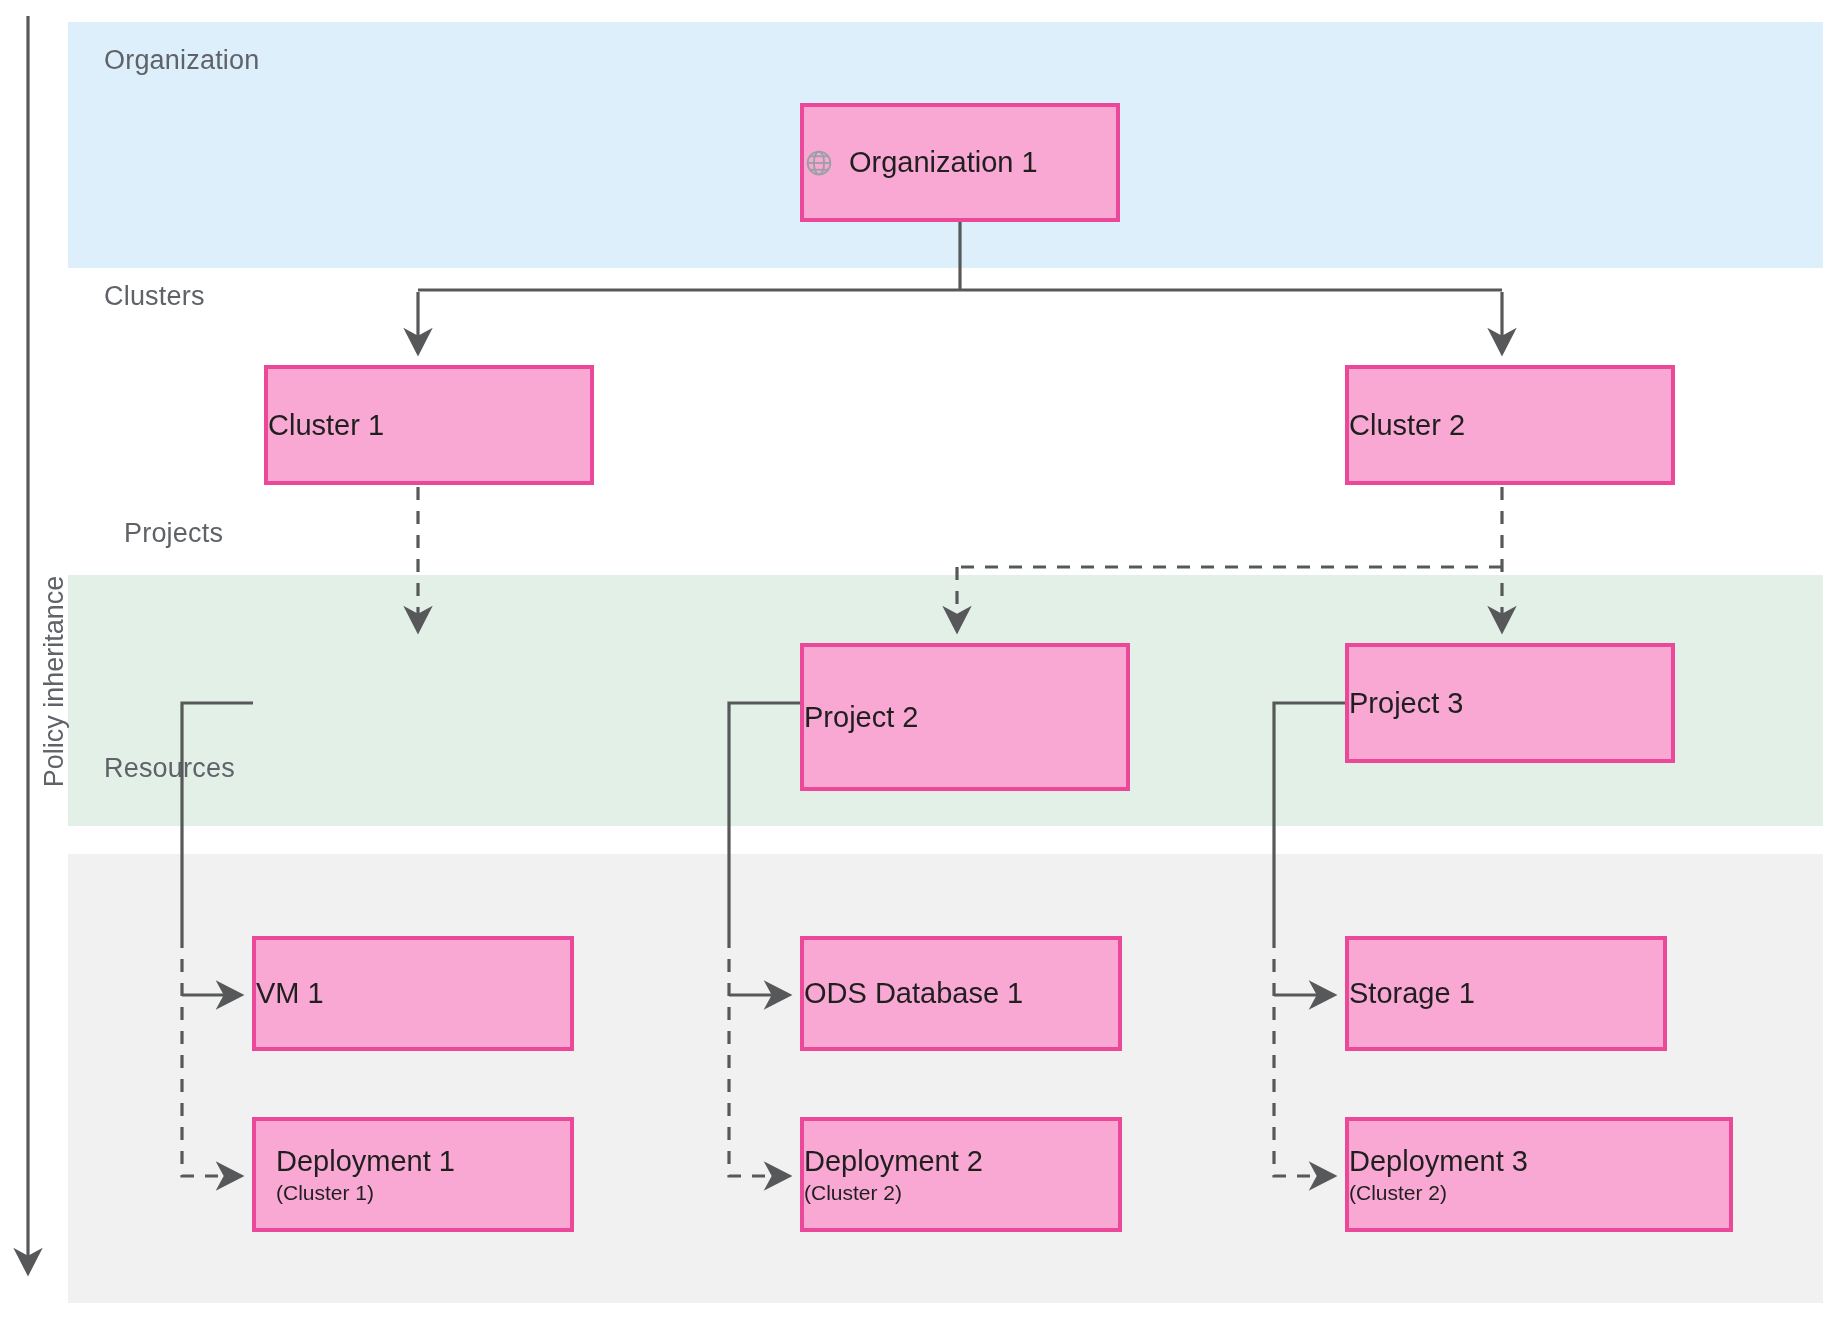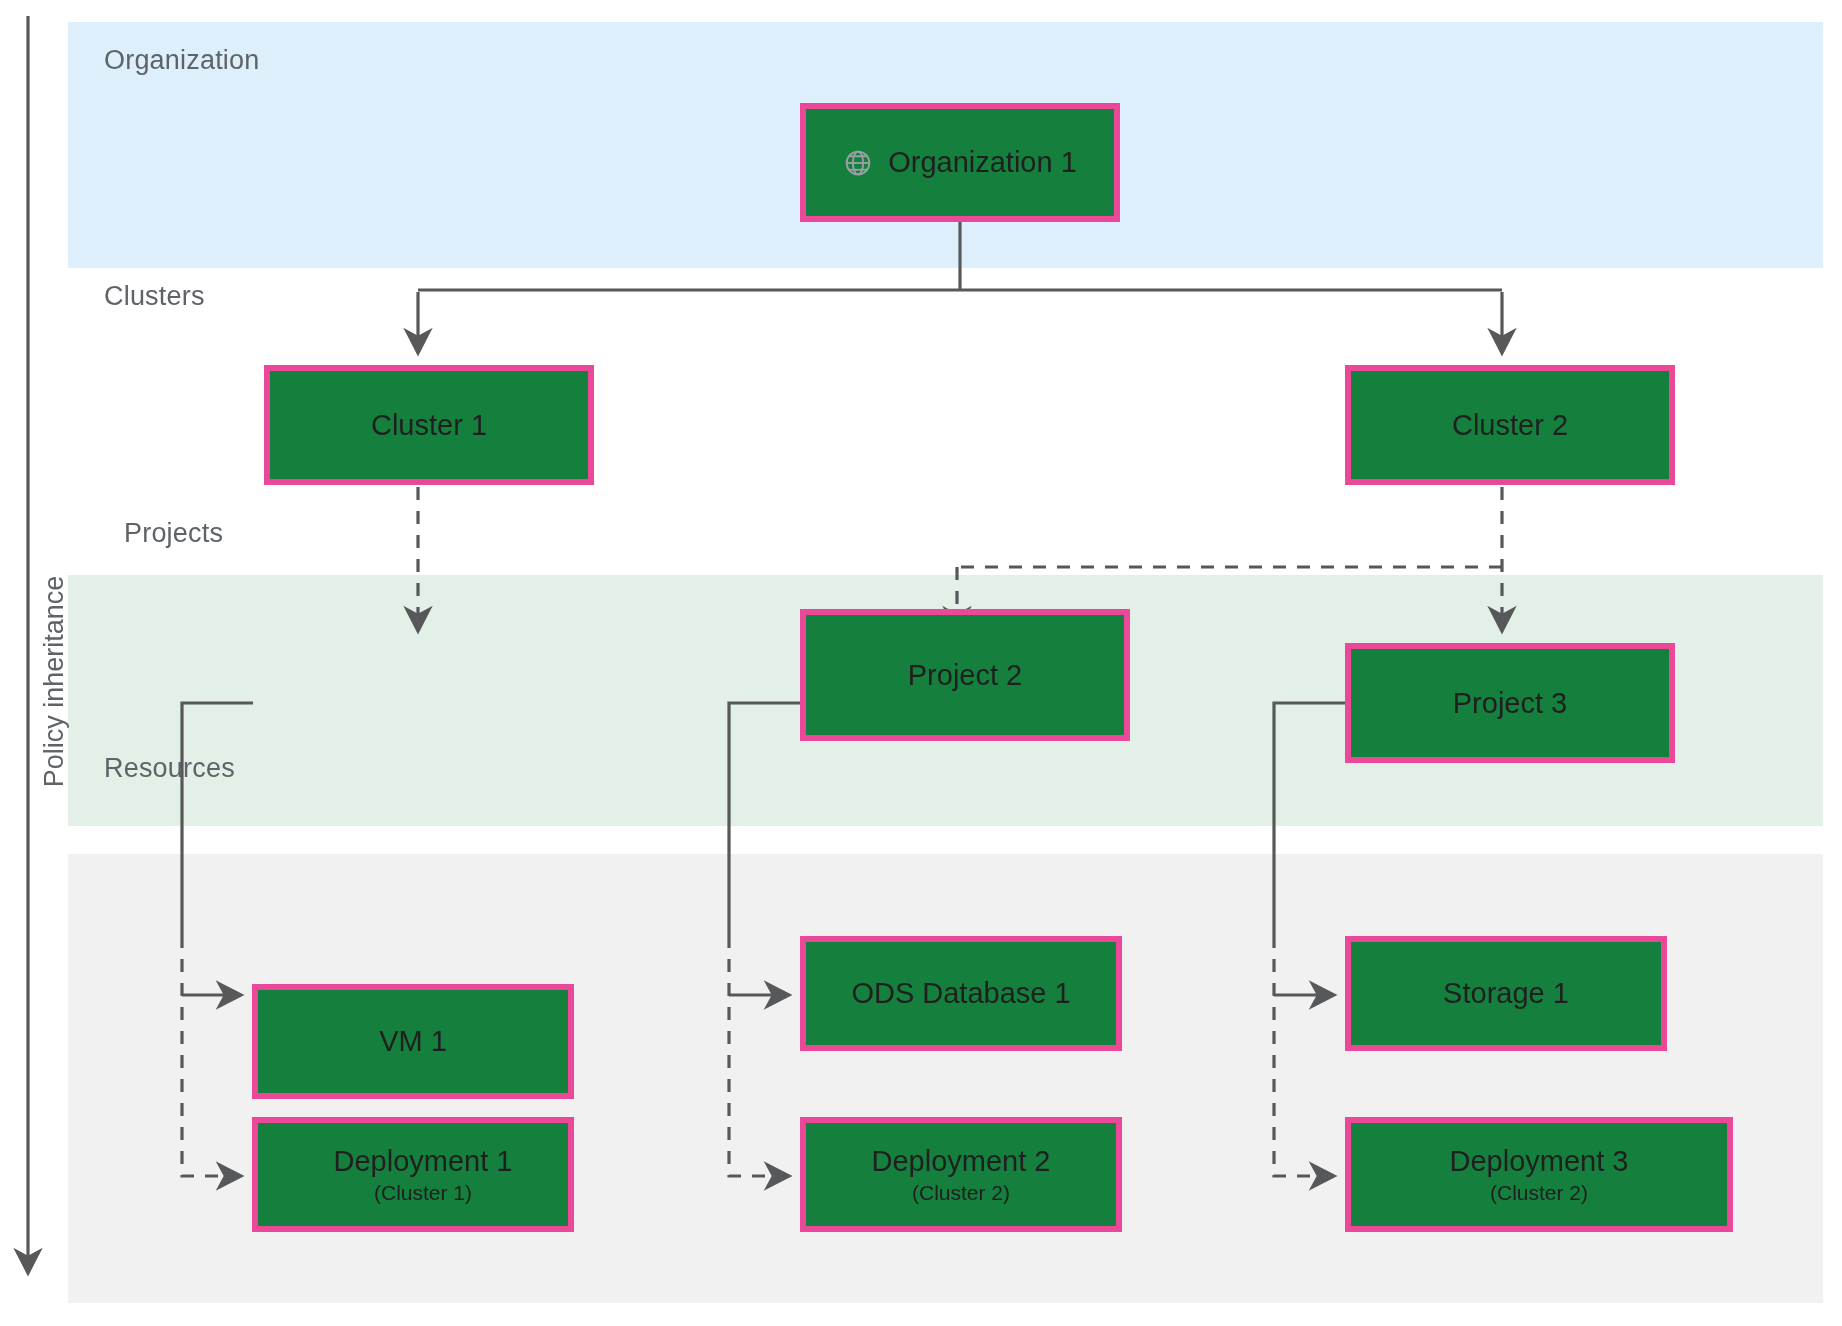--- a/index.html
+++ b/index.html
@@ -14,33 +14,33 @@
   #band-resources {left:68px;  top:854px;  width:1755px; height:449px;}
 
   
   .band-label{position:absolute;color:#5f6368;font-size:27px;letter-spacing:.2px;white-space:nowrap;}
   #label-org       {left:104px; top:45px;}
   #label-clusters  {left:104px; top:281px;}
   #label-projects  {left:104px; top:518px;margin-left:20px;}
   #label-resources {left:104px; top:753px;}
 
   
-  .node{position:absolute;box-sizing:border-box;background:#15803d;border:6px solid #ec4899;
-        display:flex;flex-direction:column;align-items:center;justify-content:center;}
+  .node{position:absolute;box-sizing:border-box;background:#f9a8d4;border:4px solid #ec4899;
+        display:flex;flex-direction:column;justify-content:center;}
   .node .title{font-size:29px;color:#1f1f1f;line-height:1.18;white-space:nowrap;}
   .node .sub{font-size:21px;color:#1f1f1f;line-height:1.2;margin-top:2px;white-space:nowrap;}
   .node .row{display:flex;align-items:center;gap:15px;}
 
   #node-org        {left:800px;  top:103px; width:320px; height:119px;}
   #node-cluster-1  {left:264px;  top:365px; width:330px; height:120px;}
   #node-cluster-2  {left:1345px; top:365px; width:330px; height:120px;}
   #node-project-1  {left:253px;  top:643px; width:330px; height:120px;}
-  #node-project-2  {left:800px;  top:609px; width:330px; height:132px;}
+  #node-project-2  {left:800px;  top:643px; width:330px; height:148px;}
   #node-project-3  {left:1345px; top:643px; width:330px; height:120px;}
-  #node-res-1      {left:252px;  top:936px; width:322px; height:115px;margin-top:48px;}
+  #node-res-1      {left:252px;  top:936px; width:322px; height:115px;}
   #node-res-2      {left:800px;  top:936px; width:322px; height:115px;}
   #node-res-3      {left:1345px; top:936px; width:322px; height:115px;}
   #node-dep-1      {left:252px;  top:1117px;width:322px; height:115px;padding-left:20px;}
   #node-dep-2      {left:800px;  top:1117px;width:322px; height:115px;}
   #node-dep-3      {left:1345px; top:1117px;width:388px; height:115px;}
 
   .globe{width:30px;height:30px;flex:0 0 30px;display:block;}
 
   
   #wires{position:absolute;left:0;top:0;width:1842px;height:1326px;pointer-events:none;}

